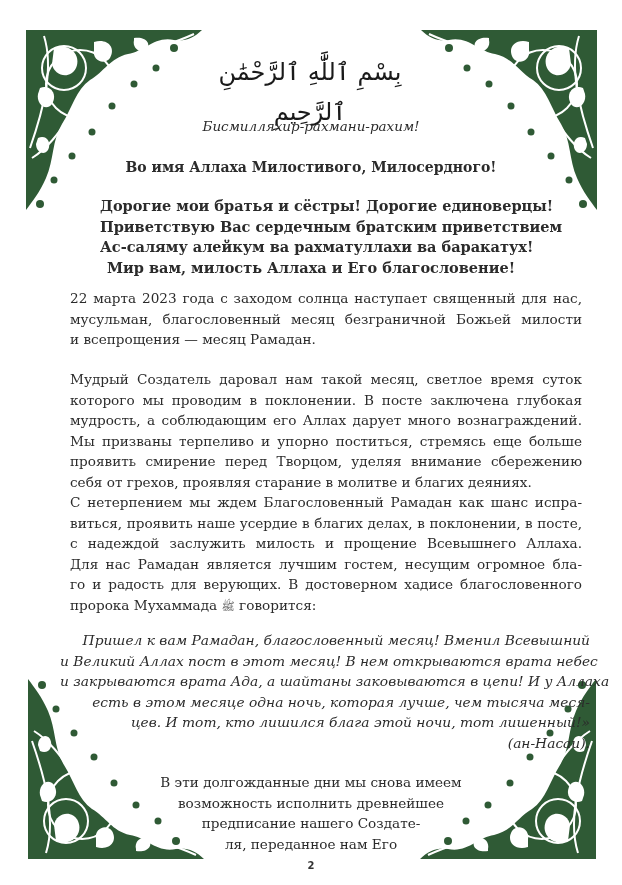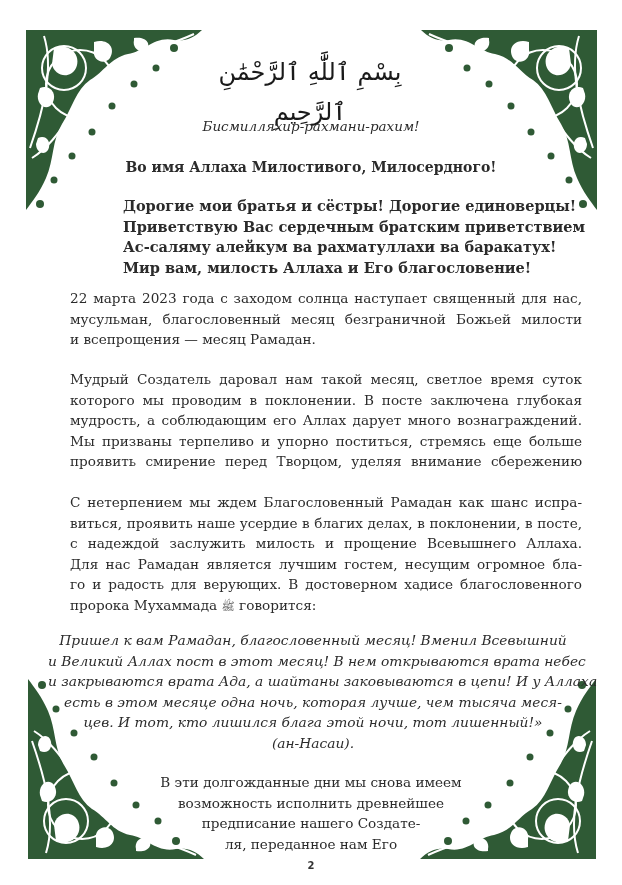--- a/index.html
+++ b/index.html
@@ -15,31 +15,31 @@
   #orn-br { left: 418px; top: 676px; transform: scale(-1,-1); }
 
   .bismillah-ar { position: absolute; left: 200px; top: 52px; width: 220px; height: 40px;
                   text-align: center; font-family: "DejaVu Sans", sans-serif; font-size: 24px;
                   color: #1a1a1a; direction: rtl; line-height: 40px; letter-spacing: 0; }
 
   .center { position: absolute; left: 100px; width: 422px; text-align: center; }
   .salutation { top: 116px; font-style: italic; font-weight: normal; font-size: 13.5px; line-height: 20px; }
   .invocation { top: 157px; font-weight: bold; font-size: 14px; line-height: 20px; }
   .greeting { top: 196px; font-weight: bold; font-size: 14.5px; line-height: 20.5px; }
-  .greeting div { white-space: nowrap; margin-left: 23px; }
+  .greeting div { white-space: nowrap; }
 
   .para { position: absolute; left: 70px; width: 512px; font-size: 13.6px; line-height: 20.5px;
           text-align: justify; color: #2b2b2b; }
   .para .ln { display: block; white-space: nowrap; text-align-last: justify; text-align: justify; }
   .para .ln.last { text-align-last: left; }
   #p1 { top: 288px; }
   #p2 { top: 369px; }
   #p3 { top: 492px; }
 
-  .hadith { position: absolute; left: 48px; width: 530px; top: 630px; text-align: center;
+  .hadith { position: absolute; left: 60px; width: 530px; top: 630px; text-align: right;
             font-style: italic; font-size: 13.8px; line-height: 20.5px; color: #2b2b2b; }
   .hadith div { white-space: nowrap; }
 
   .closing { position: absolute; left: 150px; width: 322px; top: 772px; text-align: center;
              font-size: 13.6px; line-height: 20.5px; color: #2b2b2b; }
   .closing div { white-space: nowrap; }
 
   .page-num { position: absolute; left: 296px; top: 860px; width: 30px; text-align: center;
               font-family: "DejaVu Sans", sans-serif; font-weight: bold; font-size: 10px; color: #333; }
 
@@ -200,20 +200,21 @@
     <span class="ln">мусульман, благословенный месяц безграничной Божьей милости</span>
     <span class="ln last">и всепрощения — месяц Рамадан.</span>
   </div>
 
   <div class="para" id="p2">
     <span class="ln">Мудрый Создатель даровал нам такой месяц, светлое время суток</span>
     <span class="ln">которого мы проводим в поклонении. В посте заключена глубокая</span>
     <span class="ln">мудрость, а соблюдающим его Аллах дарует много вознаграждений.</span>
     <span class="ln">Мы призваны терпеливо и упорно поститься, стремясь еще больше</span>
     <span class="ln">проявить смирение перед Творцом, уделяя внимание сбережению</span>
+    <span class="ln last">себя от грехов, проявляя старание в молитве и благих деяниях.</span>
   </div>
 
   <div class="para" id="p3">
     <span class="ln">С нетерпением мы ждем Благословенный Рамадан как шанс испра-</span>
     <span class="ln">виться, проявить наше усердие в благих делах, в поклонении, в посте,</span>
     <span class="ln">с надеждой заслужить милость и прощение Всевышнего Аллаха.</span>
     <span class="ln">Для нас Рамадан является лучшим гостем, несущим огромное бла-</span>
     <span class="ln">го и радость для верующих. В достоверном хадисе благословенного</span>
     <span class="ln last"><span>пророка Мухаммада </span><span class="pbuh">ﷺ</span><span> говорится:</span></span>
   </div>

